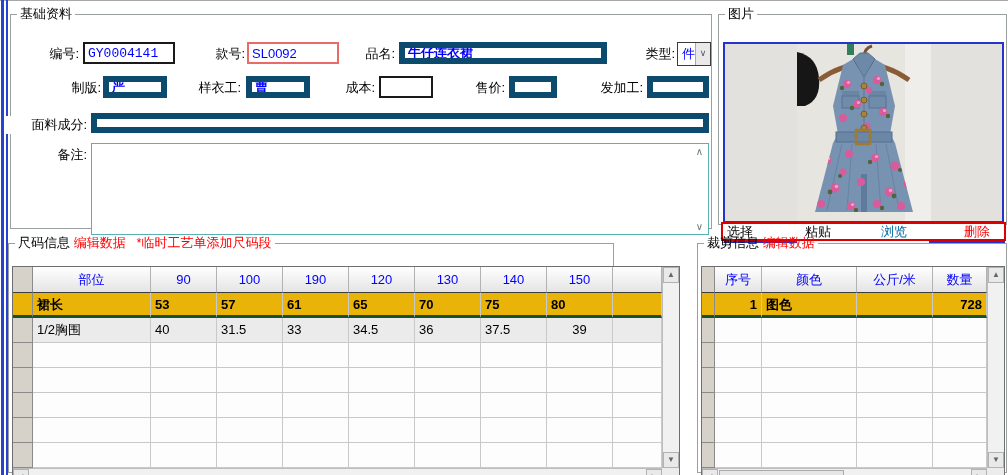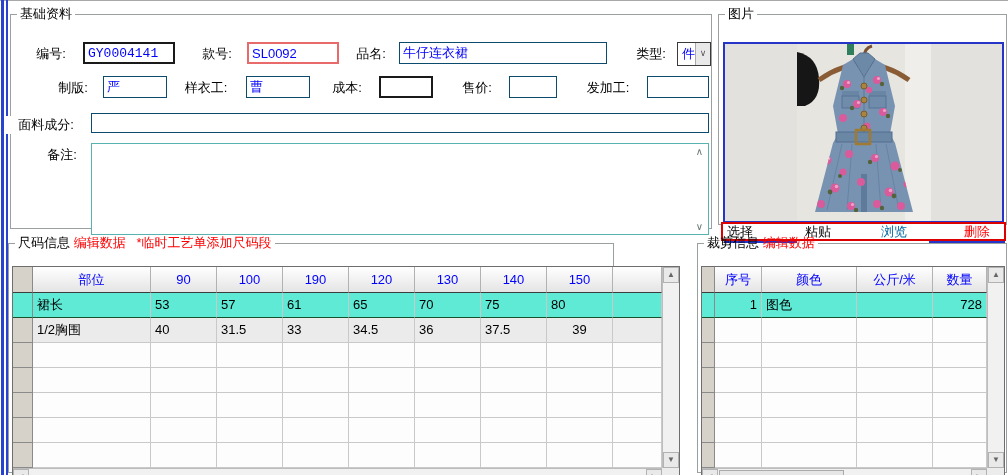--- a/index.html
+++ b/index.html
@@ -6,27 +6,27 @@
   html,body { background:#fff; }
   body { font-family: "Liberation Sans", "DejaVu Sans", sans-serif; font-size:13px; color:#000; }
   #page { position:relative; width:1008px; height:475px; background:#fff; overflow:hidden; }
 
   .edge-v { position:absolute; top:0; height:475px; background:#2743cf; }
   .edge-h { position:absolute; left:0; width:1008px; height:1px; background:#a8a8a8; }
 
   fieldset { position:absolute; border:1px solid #9aa0a0; background:#fff; }
   legend { font-size:13px; padding:0 3px; margin-left:6px; white-space:nowrap; }
   .red-link { color:#ff0000; cursor:pointer; }
-  .lbl { position:absolute; text-align:center; white-space:nowrap; height:18px; line-height:18px; }
+  .lbl { position:absolute; text-align:right; white-space:nowrap; height:18px; line-height:18px; }
 
   input.fld { position:absolute; height:22px; font-family:inherit; font-size:13px; color:#0000ff;
               padding:0 3px; background:#fff; outline:none; }
   .b-black { border:2px solid #1a1a1a; }
   .b-red   { border:2px solid #e86a6a; }
-  .b-teal  { border:1px solid #0c4a6e; }
+  .b-teal  { border:6px solid #0c4a6e;font-weight:bold; }
 
   .combo { position:absolute; height:24px; border:1px solid #3a3a3a; background:#fff; display:flex; }
   .combo .val { flex:1; color:#0000ff; padding:2px 0 0 4px; }
   .combo .btn { width:17px; background:#e9e9e9; border-left:1px solid #a9a9a9; color:#555;
                 font-size:9px; text-align:center; line-height:21px; }
 
   .remark-box { position:absolute; border:1px solid #58b2b0; background:#fff; }
   .rm-arrow { position:absolute; right:2px; width:13px; text-align:center; color:#6a7a7a; font-size:10px; }
 
   
@@ -43,21 +43,21 @@
   .g-row { display:flex; height:25px; white-space:nowrap; }
   .g-head { height:26px; }
   .g-cell { flex:none; height:100%; padding:0 4px; line-height:24px; overflow:hidden;
             border-right:1px solid #c9c9c9; border-bottom:1px solid #c9c9c9; }
   .g-head .g-cell { background:linear-gradient(#ffffff,#e4e4e4); color:#0000ff; text-align:center;
                     border-right:1px solid #b2b2b2; border-bottom:1px solid #3c3c3c; line-height:25px; }
   .g-head .g-corner { background:#d6d2ca; border-right:1px solid #8a8a8a; }
   .g-rowhead { background:#d6d2ca; border-right:1px solid #8a8a8a; border-bottom:1px solid #8a8a8a; }
   .g-data .g-cell { background:#ebebeb; }
   .g-data .g-rowhead, .g-sel .g-rowhead { background:#d6d2ca; }
-  .g-sel .g-cell { background:#5eead4; border-bottom:1px solid #14532d; }
+  .g-sel .g-cell { background:#eab308; border-bottom:3px solid #14532d;font-weight:bold; }
 
   .vscroll { position:absolute; right:0; top:0; bottom:17px; width:17px; background:#f1f1f1; border-left:1px solid #bdbdbd; }
   .hscroll { position:absolute; left:0; right:17px; bottom:0; height:17px; background:#f1f1f1; border-top:1px solid #bdbdbd; }
   .sc-corner { position:absolute; right:0; bottom:0; width:17px; height:17px; background:#ececec; }
   .sc-btn { position:absolute; width:16px; height:16px; background:#e9e9e9; border:1px solid #b2b2b2;
             color:#666; font-size:8px; text-align:center; line-height:14px; cursor:pointer; }
   .sc-thumb { position:absolute; top:1px; height:15px; background:#e6e6e6; border:1px solid #aaa; }
 </style>
 </head>
 <body>

